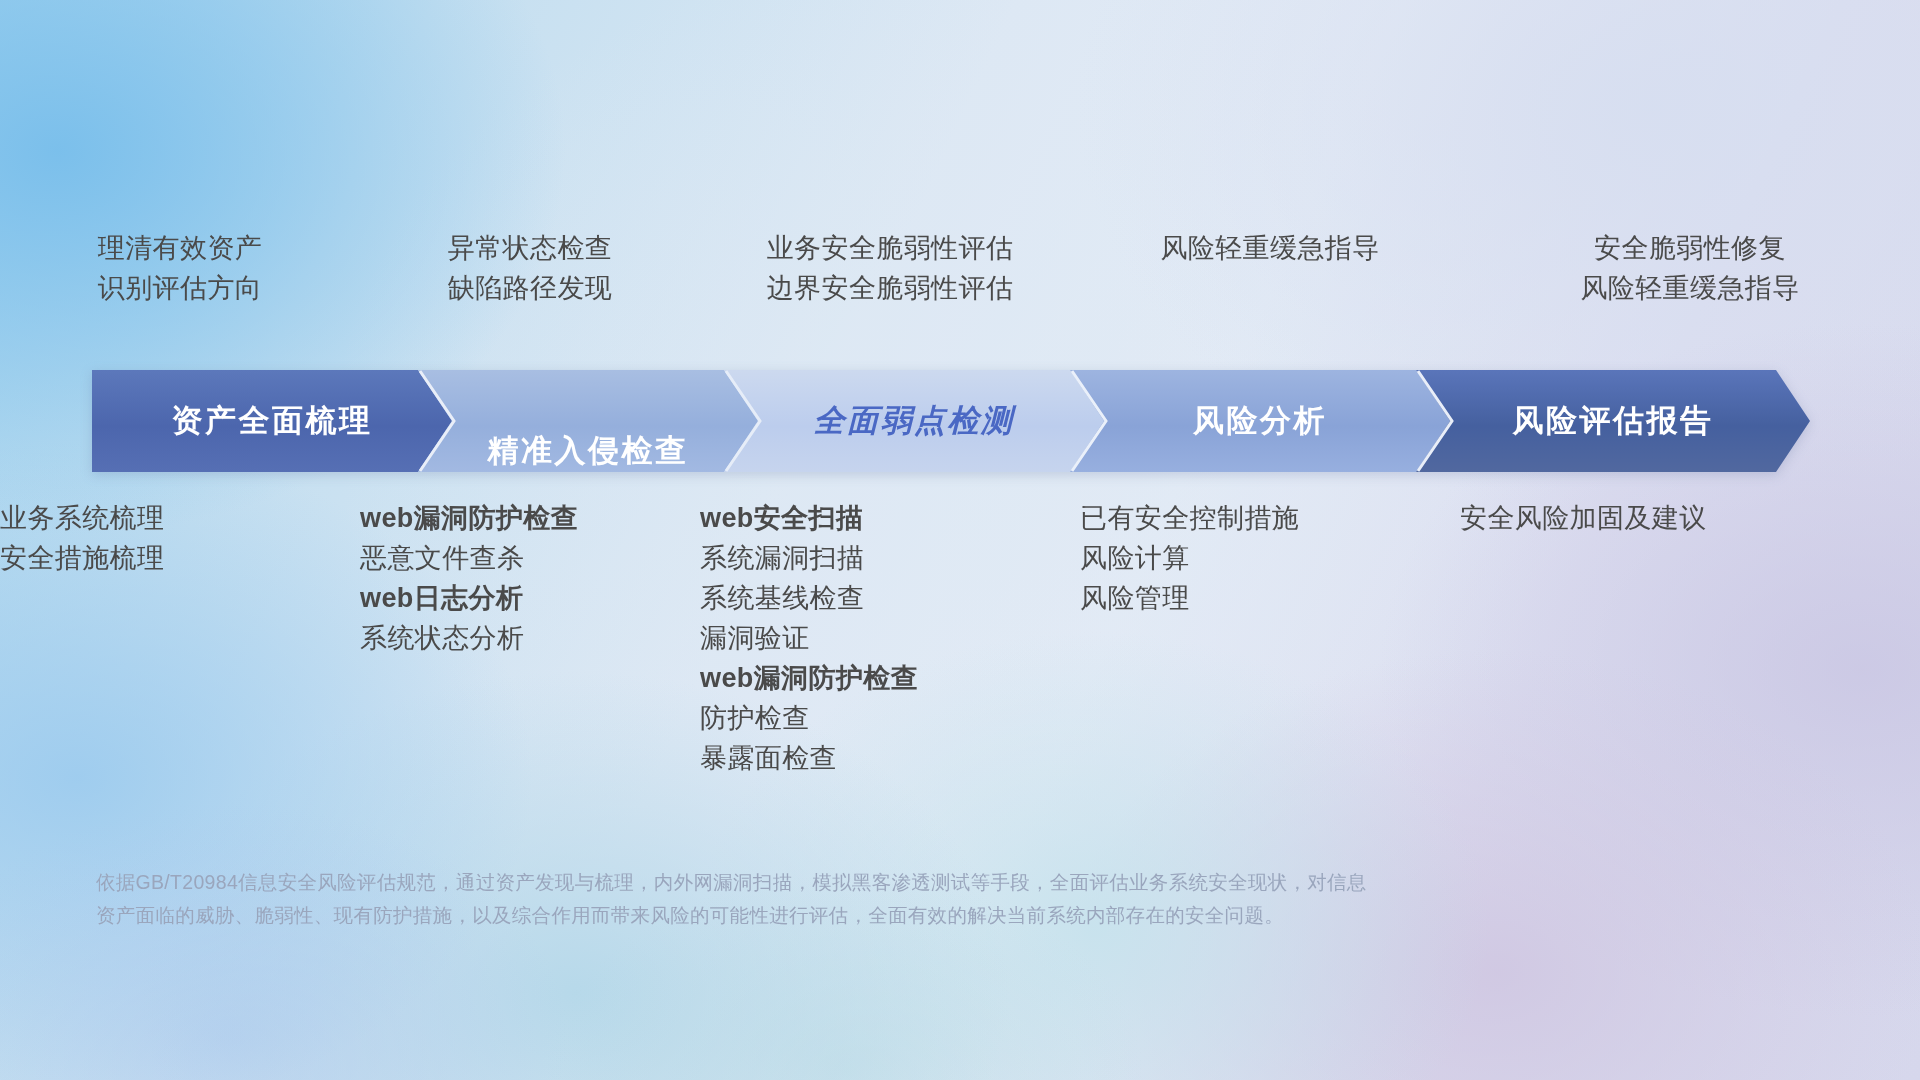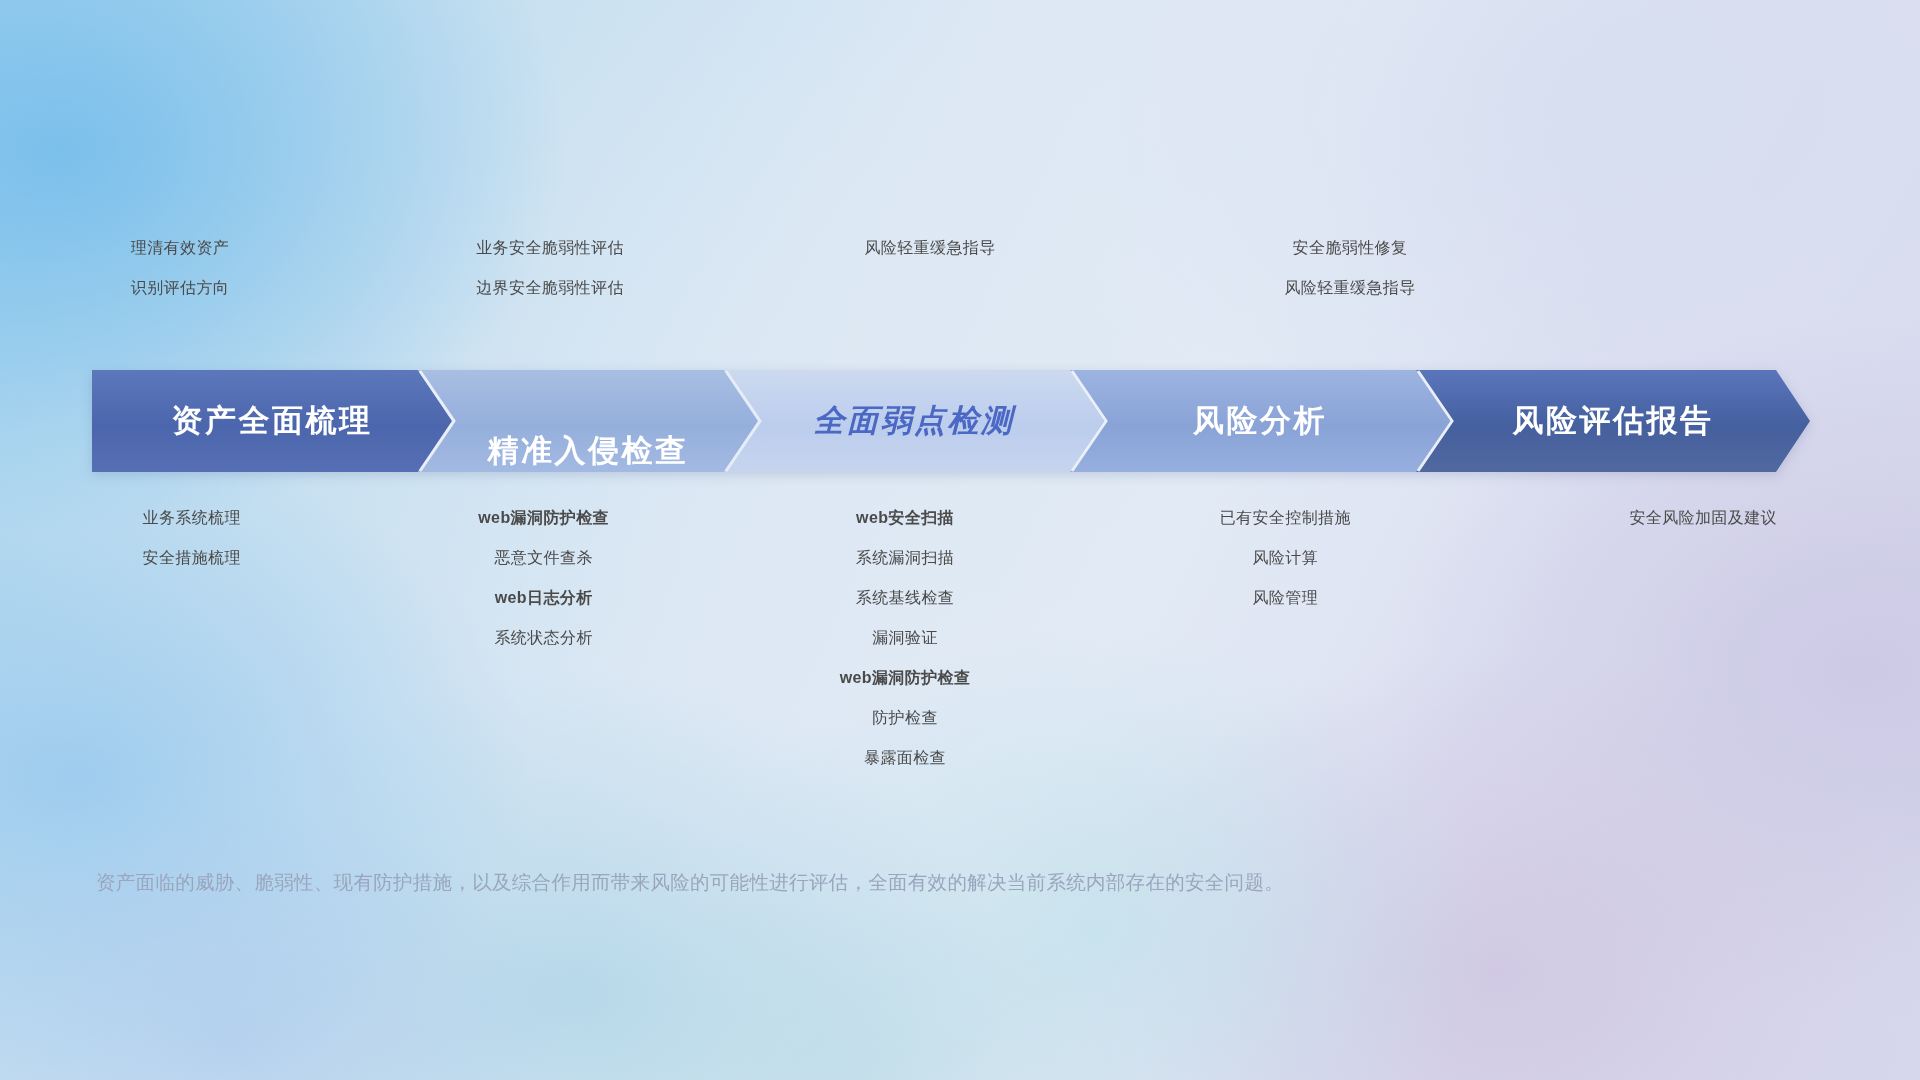--- a/index.html
+++ b/index.html
@@ -34,21 +34,21 @@
     inset: 0;
     background:
       radial-gradient(520px 360px at 12% 96%, rgba(168,198,236,0.55) 0%, rgba(168,198,236,0) 65%),
       radial-gradient(460px 300px at 44% 99%, rgba(178,216,226,0.45) 0%, rgba(178,216,226,0) 65%);
     pointer-events: none;
   }
 
   
   .col-text {
     color: #4a4a4a;
-    font-size: 16px;
+    font-size: 27px;
     line-height: 40px;
     text-align: center;
     white-space: nowrap;
     letter-spacing: 0.4px;
   }
   .col-text.en-lead { font-weight: 600; }
 
   
   #top-row {
     position: absolute;
@@ -123,22 +123,21 @@
     position: absolute;
     left: 0;
     top: 498px;
     width: 1920px;
     display: flex;
     z-index: 3;
   }
   .bot-col {
     display: flex;
     flex-direction: column;
-    align-items: center;
-    padding-left: 22px;
+    align-items: flex-start;
   }
 
   
   #footer {
     position: absolute;
     left: 96px;
     top: 866px;
     width: 1500px;
     color: #9aa6bd;
     font-size: 19.5px;
@@ -151,20 +150,24 @@
 </head>
 <body>
 
 <div id="canvas">
 
   <div id="top-row">
     <div class="top-col" style="width:360px;">
       <div class="col-text">理清有效资产</div>
       <div class="col-text">识别评估方向</div>
     </div>
+    <div class="top-col" style="width:340px;">
+      <div class="col-text">异常状态检查</div>
+      <div class="col-text">缺陷路径发现</div>
+    </div>
     <div class="top-col" style="width:380px;">
       <div class="col-text">业务安全脆弱性评估</div>
       <div class="col-text">边界安全脆弱性评估</div>
     </div>
     <div class="top-col" style="width:380px;">
       <div class="col-text">风险轻重缓急指导</div>
     </div>
     <div class="top-col" style="width:460px;">
       <div class="col-text">安全脆弱性修复</div>
       <div class="col-text">风险轻重缓急指导</div>
@@ -245,16 +248,17 @@
       <div class="col-text">风险管理</div>
     </div>
 
     <div class="bot-col" style="width:460px;">
       <div class="col-text">安全风险加固及建议</div>
     </div>
 
   </div>
 
   <div id="footer">
+    <p>依据GB/T20984信息安全风险评估规范，通过资产发现与梳理，内外网漏洞扫描，模拟黑客渗透测试等手段，全面评估业务系统安全现状，对信息</p>
     <p>资产面临的威胁、脆弱性、现有防护措施，以及综合作用而带来风险的可能性进行评估，全面有效的解决当前系统内部存在的安全问题。</p>
   </div>
 
 </div>
 
 </body></html>

